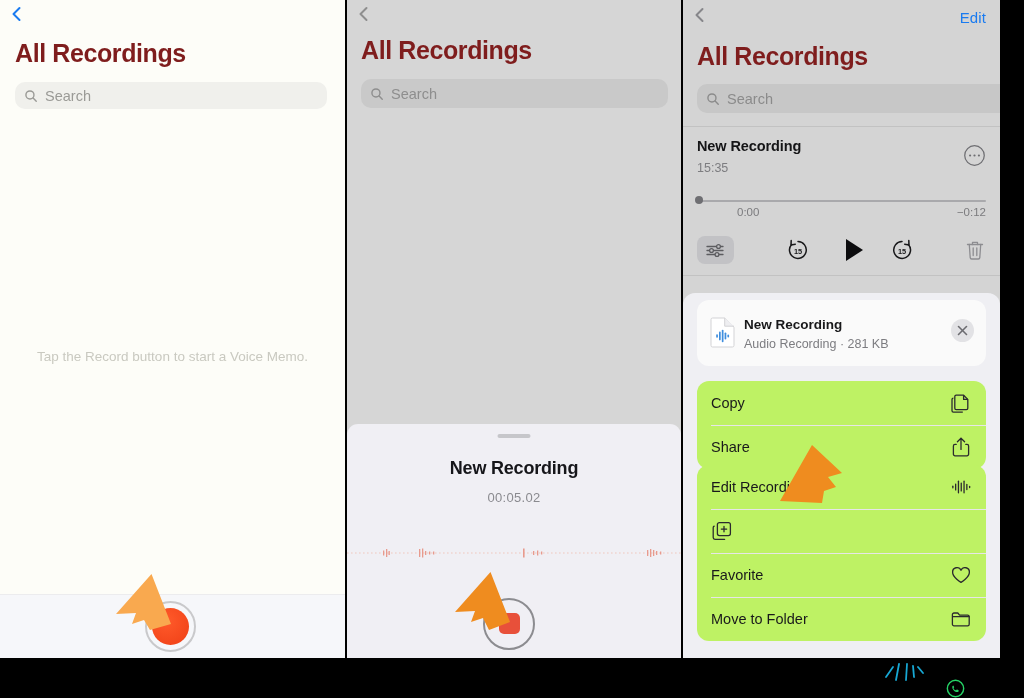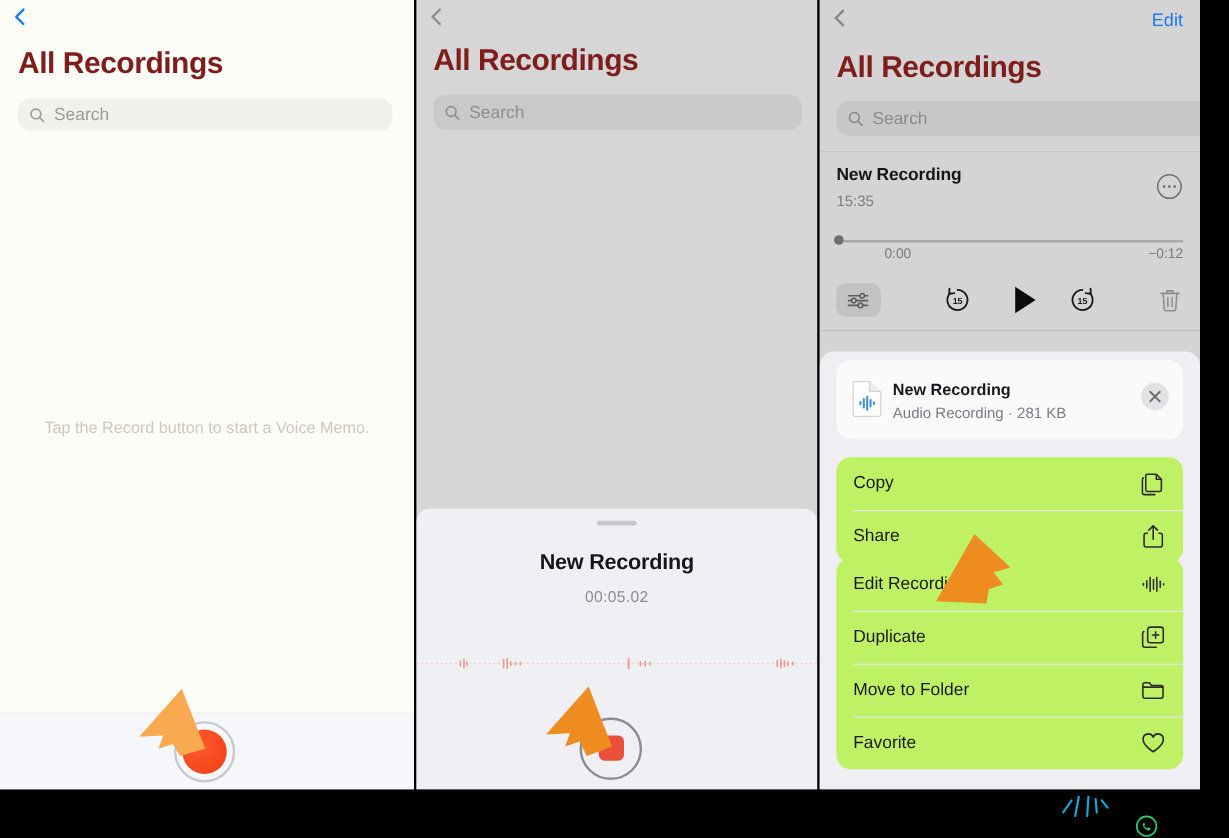--- a/index.html
+++ b/index.html
@@ -445,45 +445,44 @@
               <rect x="7.8" y="4.6" width="1.3" height="12.8" rx=".6"></rect>
               <rect x="10.6" y="6.4" width="1.3" height="9.2" rx=".6"></rect>
               <rect x="13.4" y="4.6" width="1.3" height="12.8" rx=".6"></rect>
               <rect x="16.2" y="7.8" width="1.3" height="6.4" rx=".6"></rect>
               <rect x="19.0" y="9.8" width="1.3" height="2.4" rx=".6"></rect>
             </svg>
           </span>
         </div>
 
         <div class="menu-row">
-          <span class="mlabel">Duplicate</span>
           <span class="micon">
             <svg viewBox="0 0 22 22" fill="none" stroke="#2b2b2e" stroke-width="1.3" stroke-linejoin="round" stroke-linecap="round">
               <rect x="6.4" y="2.6" width="13" height="13" rx="2"></rect>
               <path d="M3.2 6.2A1.6 1.6 0 0 0 2.2 7.7v9.9a1.8 1.8 0 0 0 1.8 1.8h9.6"></path>
               <path d="M13 6.4v5.4M10.3 9.1h5.4"></path>
+            </svg>
+          </span>
+        </div>
+
+        <div class="menu-row">
+          <span class="mlabel">Favorite</span>
+          <span class="micon">
+            <svg viewBox="0 0 22 22" fill="none" stroke="#2b2b2e" stroke-width="1.35" stroke-linejoin="round">
+              <path d="M11 18.4S2.6 13.4 2.6 8.2A4.4 4.4 0 0 1 11 6.2a4.4 4.4 0 0 1 8.4 2c0 5.2-8.4 10.2-8.4 10.2Z"></path>
             </svg>
           </span>
         </div>
 
         <div class="menu-row">
           <span class="mlabel">Move to Folder</span>
           <span class="micon">
             <svg viewBox="0 0 22 22" fill="none" stroke="#2b2b2e" stroke-width="1.3" stroke-linejoin="round">
               <path d="M2.4 6.6a1.6 1.6 0 0 1 1.6-1.6h3.8l1.8 2.2h8a1.6 1.6 0 0 1 1.6 1.6v7.4a1.6 1.6 0 0 1-1.6 1.6H4a1.6 1.6 0 0 1-1.6-1.6Z"></path>
               <path d="M2.4 8.6h17.2"></path>
-            </svg>
-          </span>
-        </div>
-
-        <div class="menu-row">
-          <span class="mlabel">Favorite</span>
-          <span class="micon">
-            <svg viewBox="0 0 22 22" fill="none" stroke="#2b2b2e" stroke-width="1.35" stroke-linejoin="round">
-              <path d="M11 18.4S2.6 13.4 2.6 8.2A4.4 4.4 0 0 1 11 6.2a4.4 4.4 0 0 1 8.4 2c0 5.2-8.4 10.2-8.4 10.2Z"></path>
             </svg>
           </span>
         </div>
       </div>
     </div>
   </div>
 
   <div class="cursor" id="cursor1">
     <svg viewBox="0 0 78 62">
       <path d="M43.5 2 L8 42 L28 41 L24 52 L36 48 L42 58 L63 52 Z" fill="#f9a94f"></path>

